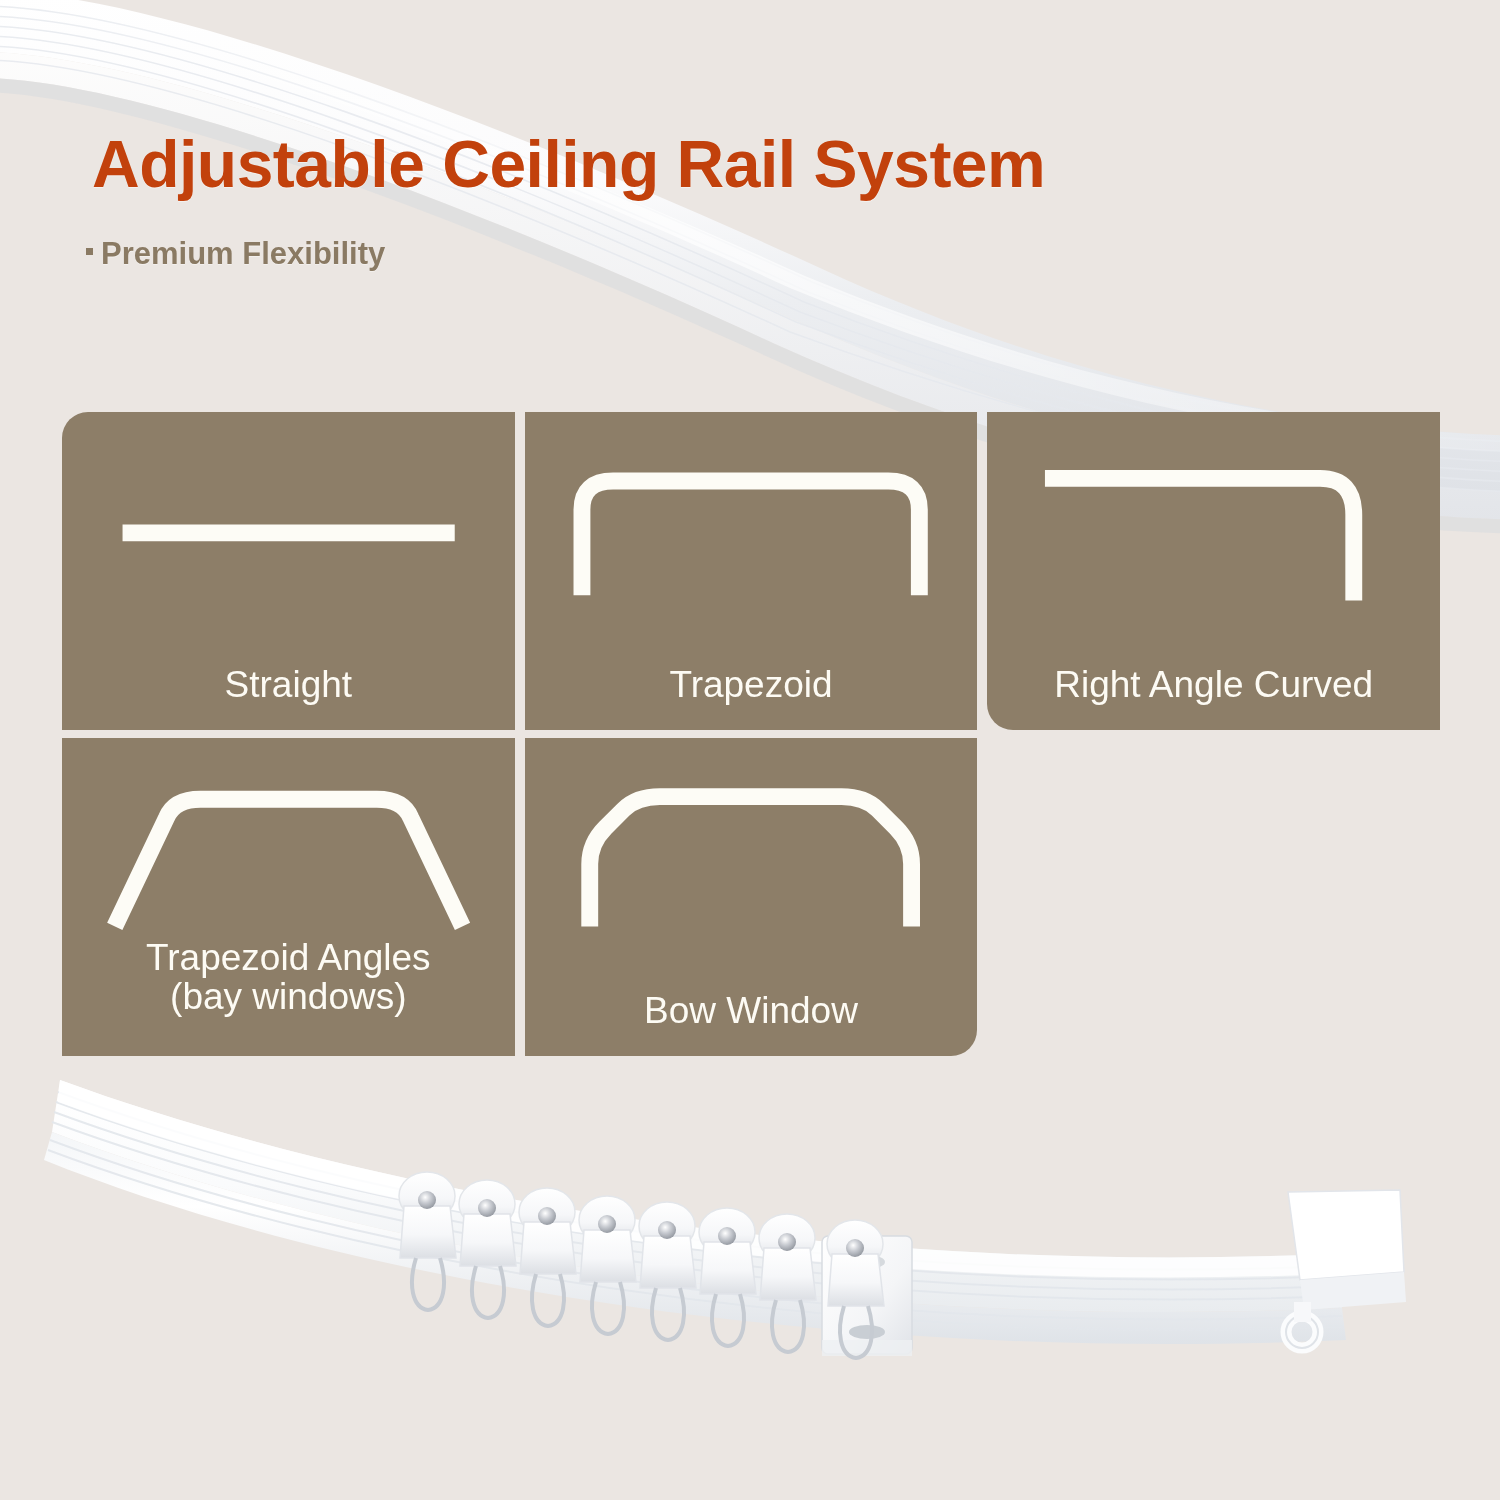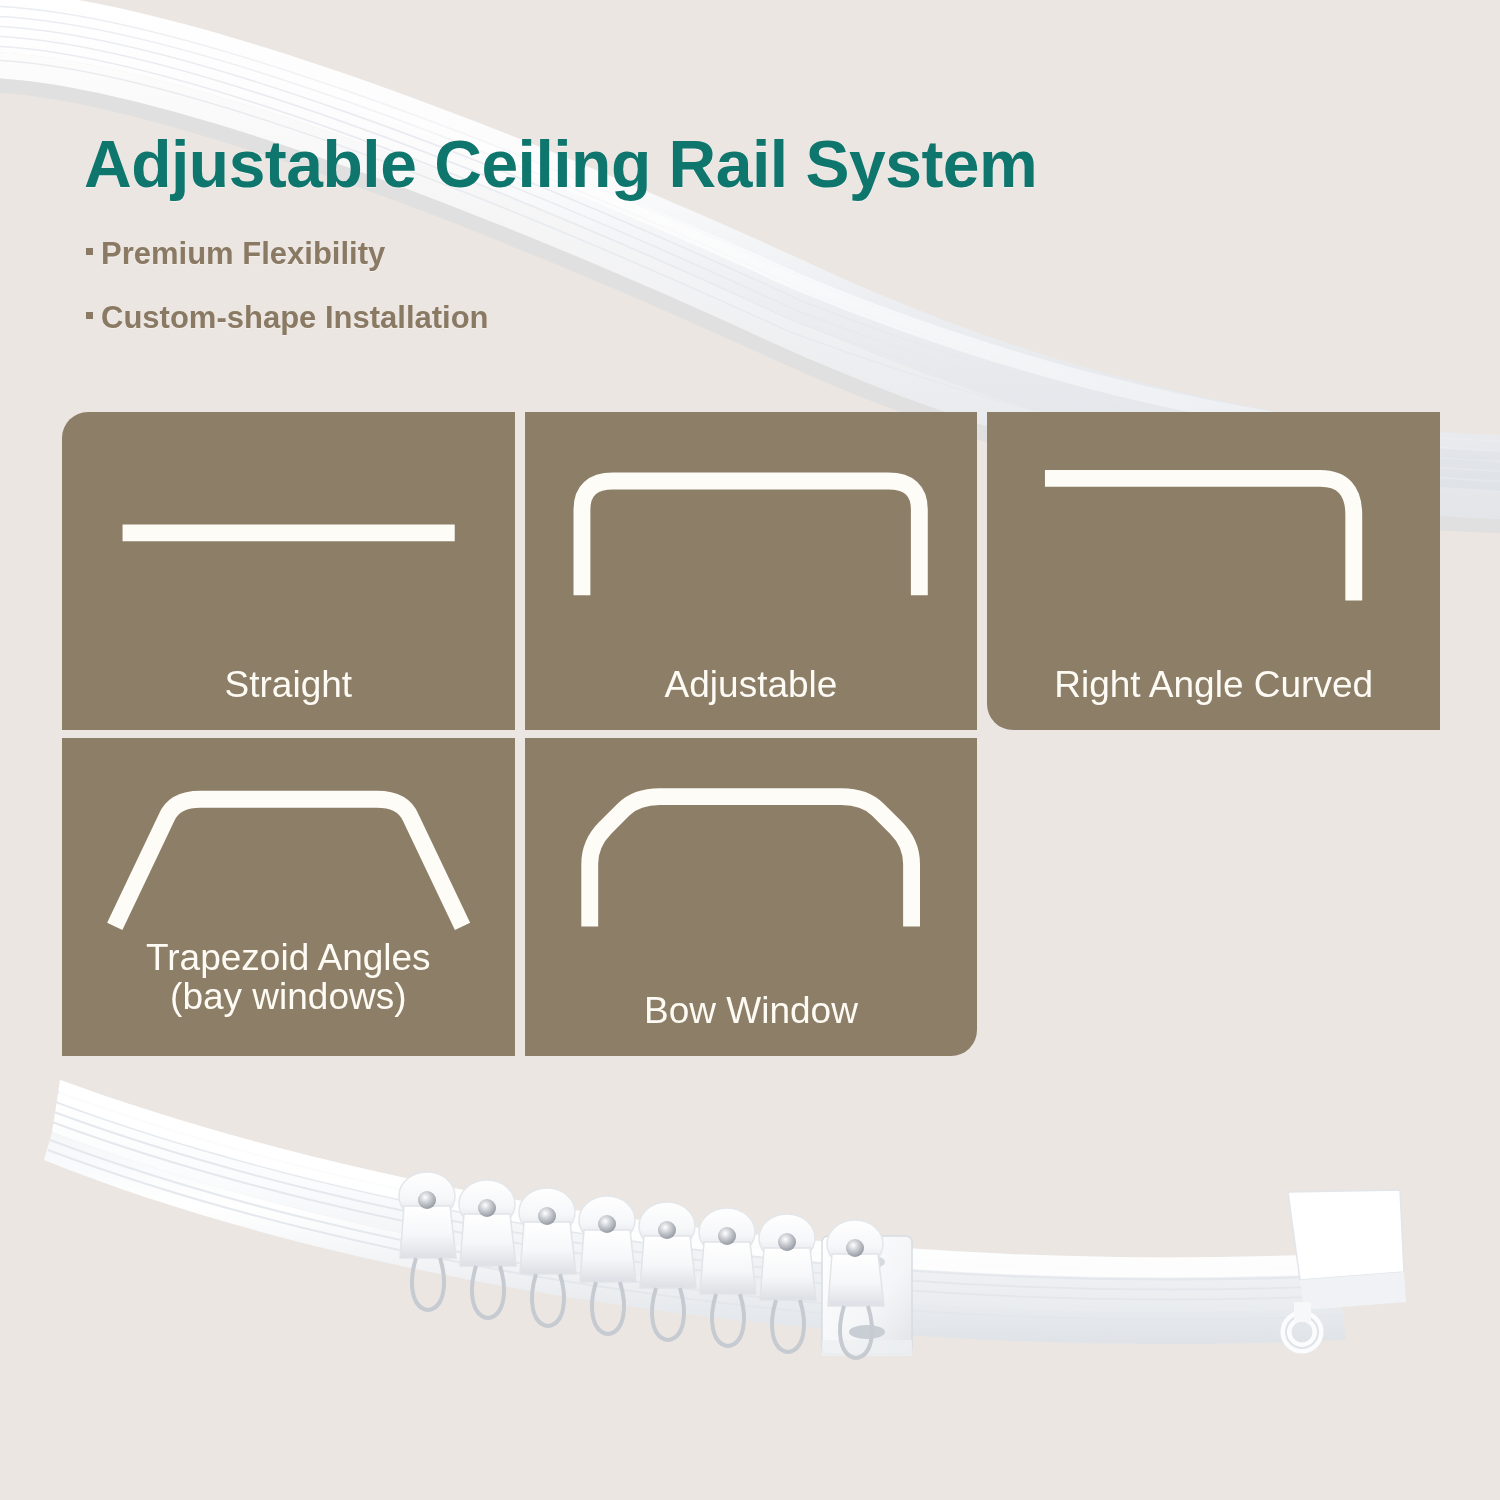--- a/index.html
+++ b/index.html
@@ -11,22 +11,22 @@
     position:relative;
   }
   #stage{position:absolute;inset:0;width:1500px;height:1500px;overflow:hidden;}
 
   
   .rail-layer{position:absolute;inset:0;width:1500px;height:1500px;pointer-events:none;}
 
   
   .header{position:absolute;left:0;top:0;width:1500px;height:400px;}
   .title{
-    position:absolute;left:84px;top:126px;
-    font-size:66px;font-weight:bold;color:#0f766e;
+    position:absolute;left:92px;top:126px;
+    font-size:66px;font-weight:bold;color:#c2410c;
     letter-spacing:-0.5px;white-space:nowrap;
     text-shadow:0 1px 0 rgba(255,255,255,.45);
   }
   .bullets{position:absolute;left:86px;top:236px;}
   .bullet{
     display:flex;align-items:center;gap:8px;
     font-size:31px;font-weight:bold;color:#8a7a63;
     margin-bottom:28px;white-space:nowrap;
     text-shadow:0 1px 0 rgba(255,255,255,.4);
   }
@@ -124,45 +124,41 @@
              L 1520,534 C 1294,528 1040,482 766,356 C 474,222 132,92 -20,92 Z" fill="#d7dade" opacity=".55"></path>
   </svg>
 
   <div class="header">
     <div class="title">Adjustable Ceiling Rail System</div>
     <div class="bullets">
       <div class="bullet">
         <span class="dot"></span>
         <span>Premium Flexibility</span>
       </div>
-      <div class="bullet">
-        <span class="dot"></span>
-        <span>Custom-shape Installation</span>
-      </div>
     </div>
   </div>
 
   <div class="grid">
 
     <div class="cell tl">
       <div class="shape-box">
         <svg viewBox="0 0 300 150" preserveAspectRatio="xMidYMid meet">
           <path class="shape-stroke" d="M 22,80 L 278,80"></path>
         </svg>
       </div>
       <div class="cell-label">Straight</div>
     </div>
 
     <div class="cell">
       <div class="shape-box">
         <svg viewBox="0 0 300 150" preserveAspectRatio="xMidYMid meet">
           <path class="shape-stroke" d="M 20,128 L 20,62 Q 20,40 44,40 L 256,40 Q 280,40 280,62 L 280,128"></path>
         </svg>
       </div>
-      <div class="cell-label">Adjustable</div>
+      <div class="cell-label">Trapezoid</div>
     </div>
 
 
     <div class="cell bl">
       <div class="shape-box">
         <svg viewBox="0 0 300 150" preserveAspectRatio="xMidYMid meet">
           <path class="shape-stroke" d="M 20,38 L 232,38 Q 258,38 258,66 L 258,132"></path>
         </svg>
       </div>
       <div class="cell-label">Right Angle Curved</div>

